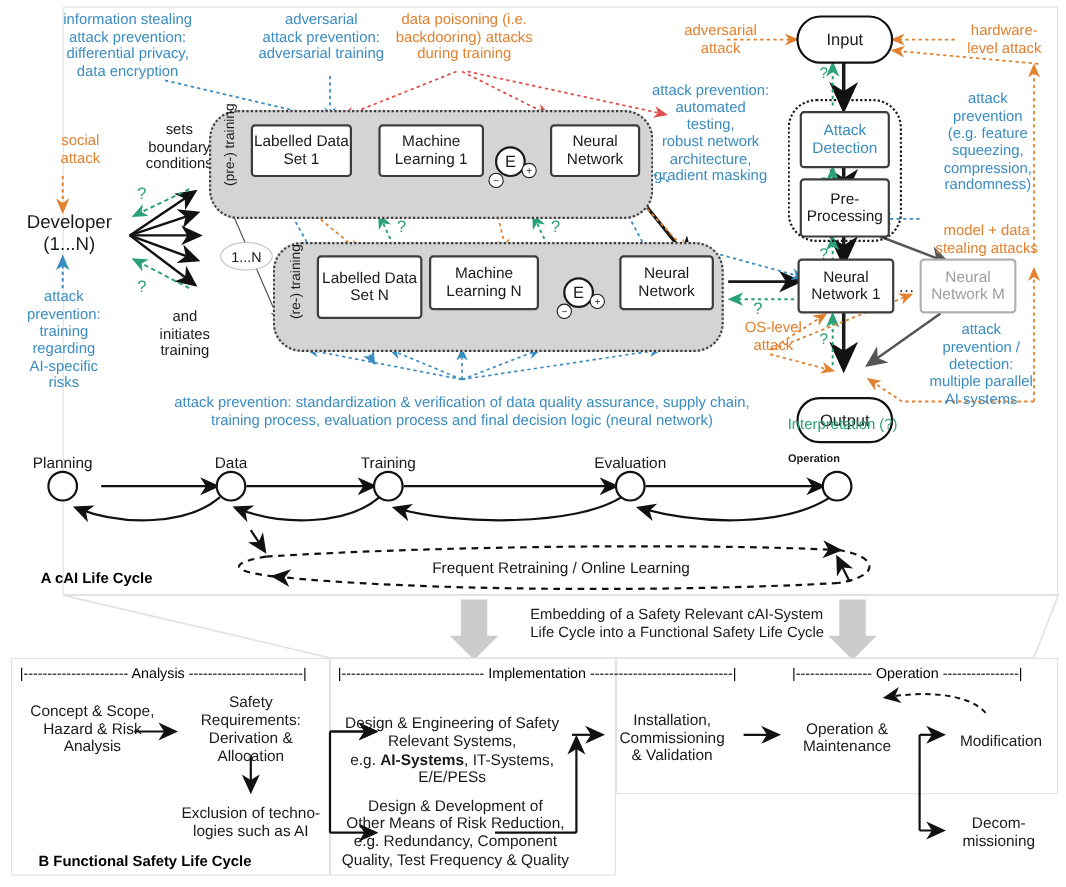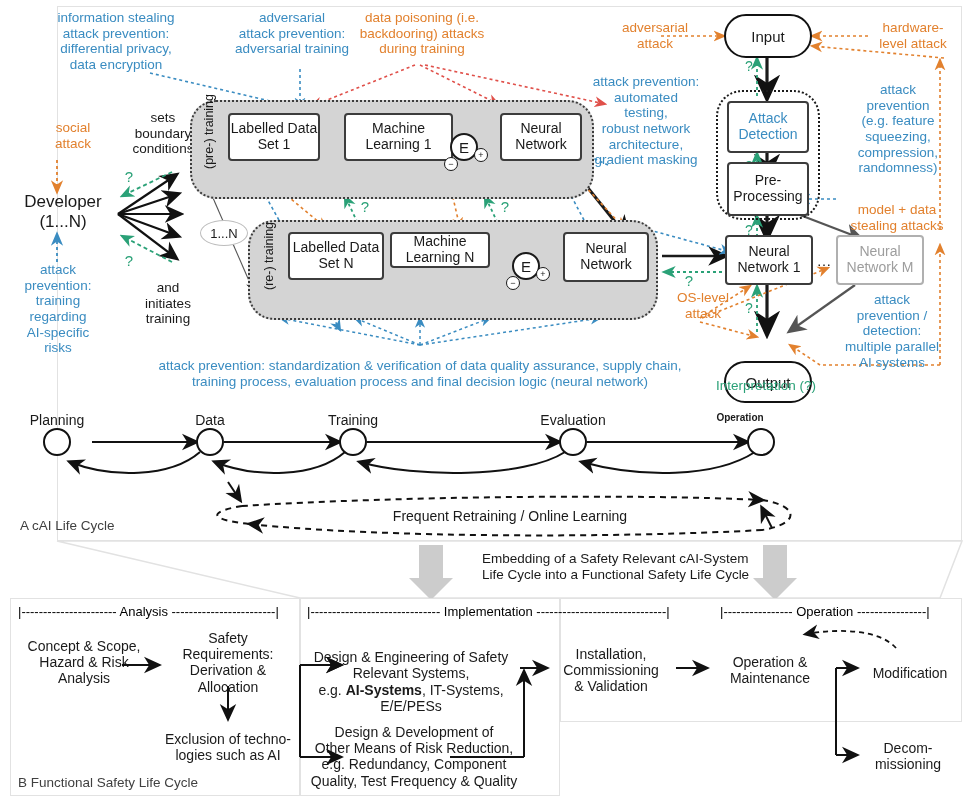--- a/index.html
+++ b/index.html
@@ -18,21 +18,21 @@
   .node-box.bluetext{color:#3a8cc1;}
   .stadium{position:absolute;box-sizing:border-box;background:#fff;border:2.5px solid #111;border-radius:28px;
            display:flex;align-items:center;justify-content:center;text-align:center;}
   .panel{position:absolute;box-sizing:border-box;background:#fff;border:1.5px solid #e2e2e2;}
   .gbox{position:absolute;background:#d4d4d4;border:2.5px dotted #3c3c3c;border-radius:26px;}
   .vlabel{position:absolute;transform:rotate(-90deg);transform-origin:center center;white-space:nowrap;text-align:center;line-height:1.12;}
   .sumcircle{position:absolute;box-sizing:border-box;border:2px solid #1a1a1a;border-radius:50%;
              background:#fff;display:flex;align-items:center;justify-content:center;font-size:15px;}
   .signsm{position:absolute;box-sizing:border-box;border:1.6px solid #1a1a1a;border-radius:50%;background:#fff;
           display:flex;align-items:center;justify-content:center;font-size:9px;line-height:1;}
-  .caption{position:absolute;font-weight:normal;color:#404040;}
+  .caption{position:absolute;font-weight:bold;color:#000000;margin-left:17px;}
   .dashhdr{position:absolute;white-space:nowrap;color:#000000;}
   .stage-lbl{position:absolute;text-align:center;white-space:nowrap;}
   .ellipse-lbl{position:absolute;box-sizing:border-box;border:1px solid #bdbdbd;border-radius:50%;
                background:#fff;display:flex;align-items:center;justify-content:center;}
 </style>
 </head>
 <body>
 
 <div id="root">
 
@@ -250,36 +250,36 @@
   <div class="ellipse-lbl" style="left:200px;top:220px;width:48px;height:26px;font-size:13px;">
     <span>1...N</span>
   </div>
 
   <div class="gbox" style="left:190px;top:100px;width:400px;height:95px;"></div>
   <div class="vlabel dark" style="left:178px;top:131px;width:62px;font-size:12.5px;">(pre-)
 training</div>
 
   <div class="node-box" style="left:228px;top:113px;width:92px;height:48px;font-size:14px;">Labelled
 Data Set 1</div>
-  <div class="node-box" style="left:344px;top:113px;width:109px;height:48px;font-size:14px;">Machine
+  <div class="node-box" style="left:344px;top:113px;width:96px;height:48px;font-size:14px;">Machine
 Learning 1</div>
   <div class="node-box" style="left:500px;top:113px;width:82px;height:48px;font-size:14px;">Neural
 Network</div>
 
   <div class="sumcircle" style="left:450px;top:133px;width:28px;height:28px;">E</div>
   <div class="signsm" style="left:474px;top:148px;width:14px;height:14px;">+</div>
   <div class="signsm" style="left:444px;top:157px;width:14px;height:14px;">−</div>
 
   <div class="gbox" style="left:248px;top:220px;width:406px;height:96px;"></div>
   <div class="vlabel dark" style="left:238px;top:252px;width:62px;font-size:12.5px;">(re-)
 training</div>
 
-  <div class="node-box" style="left:288px;top:232px;width:96px;height:48px;font-size:14px;">Labelled
+  <div class="node-box" style="left:288px;top:232px;width:96px;height:58px;font-size:14px;">Labelled
 Data Set N</div>
-  <div class="node-box" style="left:390px;top:232px;width:100px;height:36px;font-size:14px;">Machine
+  <div class="node-box" style="left:390px;top:232px;width:100px;height:50px;font-size:14px;">Machine
 Learning N</div>
   <div class="node-box" style="left:563px;top:232px;width:86px;height:50px;font-size:14px;">Neural
 Network</div>
 
   <div class="sumcircle" style="left:512px;top:252px;width:28px;height:28px;">E</div>
   <div class="signsm" style="left:536px;top:267px;width:14px;height:14px;">+</div>
   <div class="signsm" style="left:506px;top:276px;width:14px;height:14px;">−</div>
 
   <div class="txt green" style="left:122px;top:168px;width:14px;font-size:15px;">?</div>
   <div class="txt green" style="left:122px;top:252px;width:14px;font-size:15px;">?</div>

